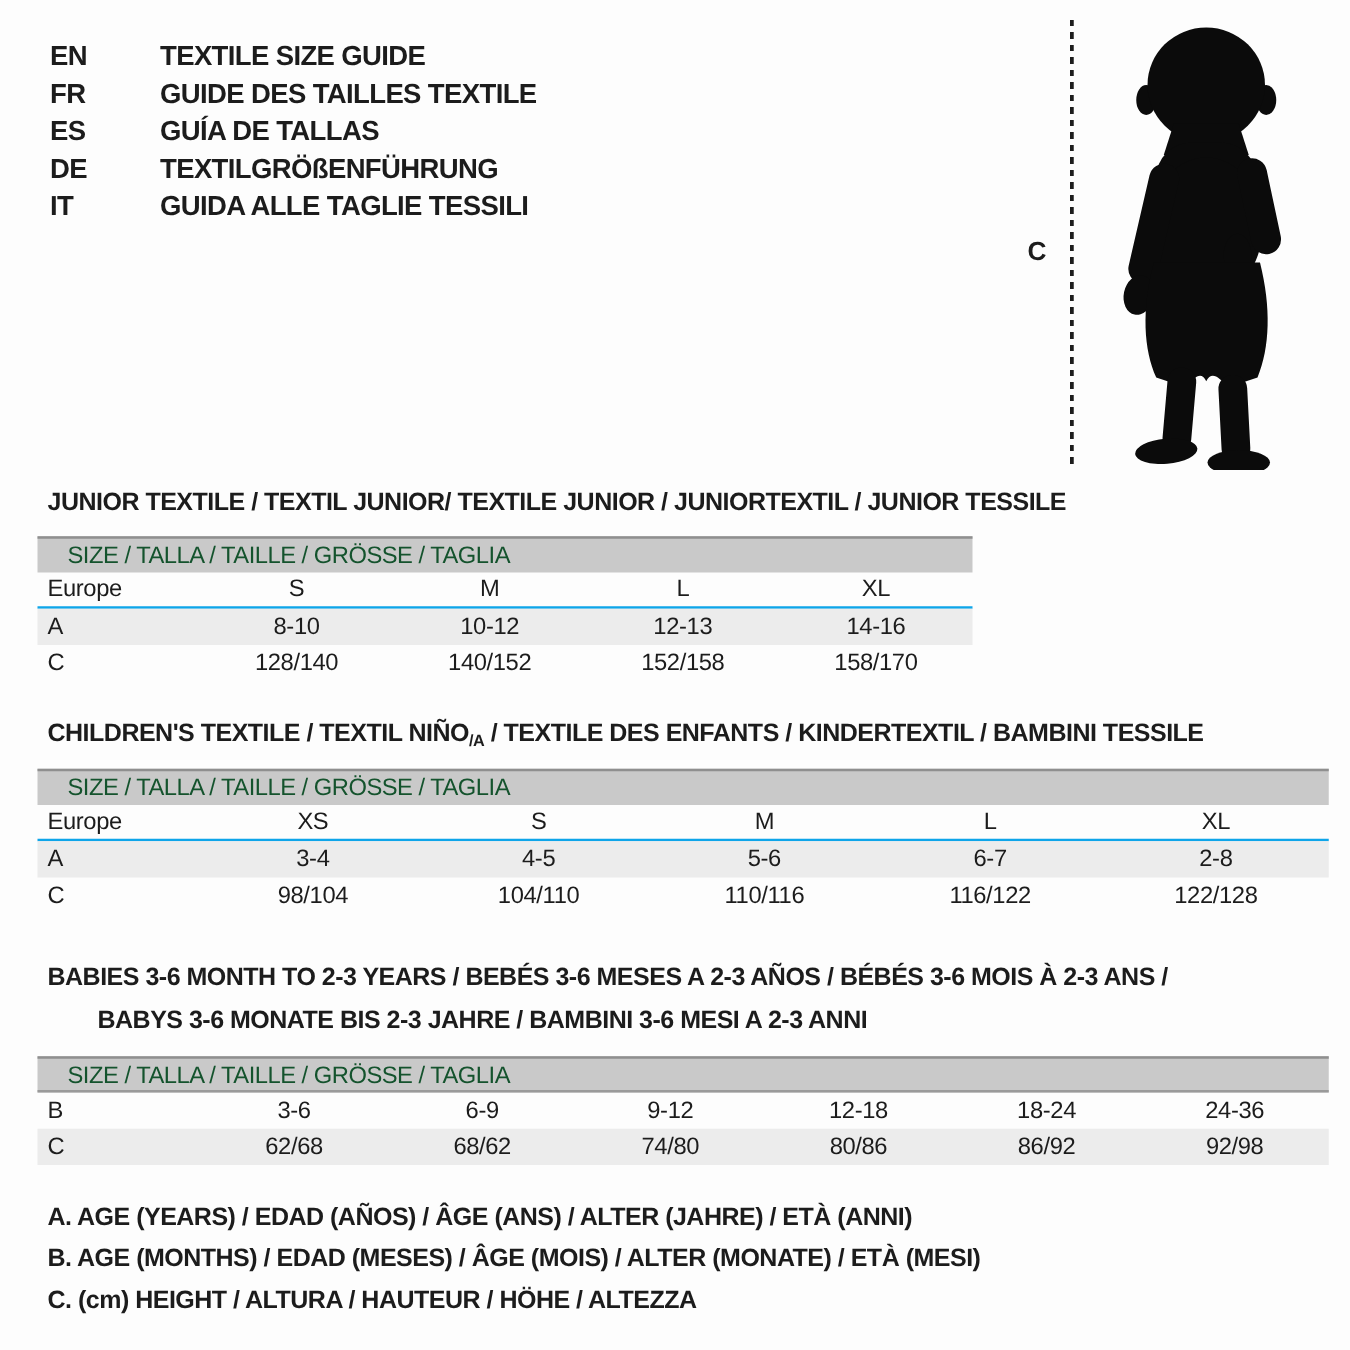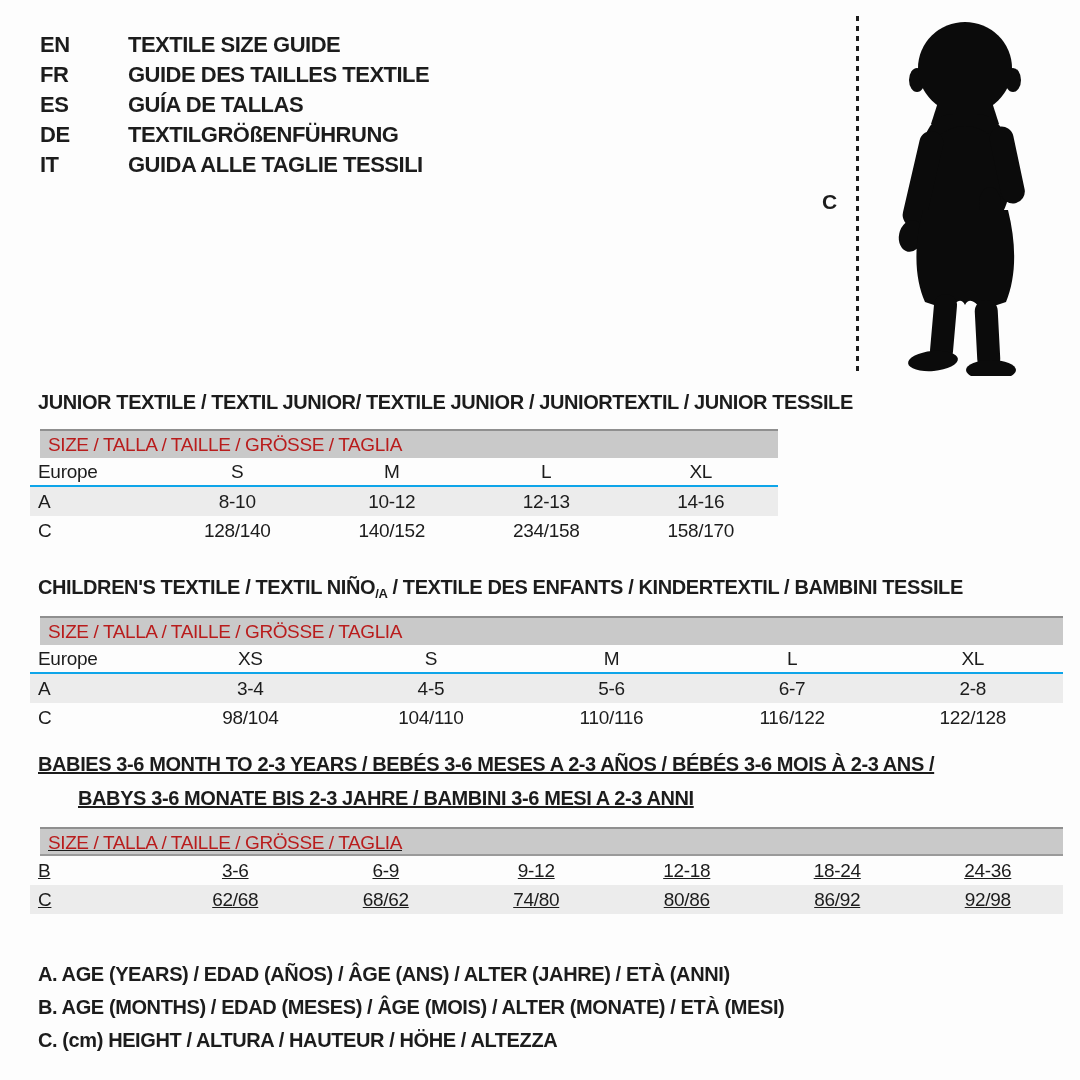--- a/index.html
+++ b/index.html
@@ -45,24 +45,23 @@
   .sec-title + .sec-title { margin-top:11px;margin-left:40px; }
 
   
   .tbl { margin-top:15px; }
   .w-narrow { width:748px; }
   .w-wide   { width:1033px; }
   .thead {
     background:#c9c9c9;
     border-top:2px solid #8f8f8f;
     height:29px; line-height:27px;
-    padding-left:8px;
+    padding-left:24px;
     font-size:19px; font-weight:400; letter-spacing:-0.4px;
-    color:#b91c1c;
-    margin-left:10px;
+    color:#14532d;
   }
   .trow { display:grid; height:29px; align-items:center; font-size:19px; letter-spacing:-0.3px; }
   .cols4 { grid-template-columns:130px repeat(4,1fr); }
   .cols5 { grid-template-columns:130px repeat(5,1fr); }
   .cols6 { grid-template-columns:130px repeat(6,1fr); }
   .trow .lbl { padding-left:8px; text-align:left; }
   .trow .val { text-align:center; }
   .row-border-bottom { border-bottom:2px solid #0ea5e9; }
   .thead-border-bottom { border-bottom:2px solid #9a9a9a; }
   .row-shaded { background:#ececec; }
@@ -149,21 +148,21 @@
         <span class="lbl">A</span>
         <span class="val">8-10</span>
         <span class="val">10-12</span>
         <span class="val">12-13</span>
         <span class="val">14-16</span>
       </div>
       <div class="trow cols4">
         <span class="lbl">C</span>
         <span class="val">128/140</span>
         <span class="val">140/152</span>
-        <span class="val">234/158</span>
+        <span class="val">152/158</span>
         <span class="val">158/170</span>
       </div>
     </div>
   </div>
 
   <div class="section" style="top:576px;">
     <div class="sec-title"><span>CHILDREN'S TEXTILE / TEXTIL NIÑO</span><span class="subscript">/A</span><span> / TEXTILE DES ENFANTS / KINDERTEXTIL / BAMBINI TESSILE</span></div>
     <div class="tbl w-wide">
       <div class="thead">SIZE / TALLA / TAILLE / GRÖSSE / TAGLIA</div>
       <div class="trow cols5 row-border-bottom">
@@ -186,21 +185,21 @@
         <span class="lbl">C</span>
         <span class="val">98/104</span>
         <span class="val">104/110</span>
         <span class="val">110/116</span>
         <span class="val">116/122</span>
         <span class="val">122/128</span>
       </div>
     </div>
   </div>
 
-  <div class="section" style="top:753px;text-decoration:underline;">
+  <div class="section" style="top:771px;">
     <div class="sec-title">BABIES 3-6 MONTH TO 2-3 YEARS / BEBÉS 3-6 MESES A 2-3 AÑOS / BÉBÉS 3-6 MOIS À 2-3 ANS /</div>
     <div class="sec-title">BABYS 3-6 MONATE BIS 2-3 JAHRE / BAMBINI 3-6 MESI A 2-3 ANNI</div>
     <div class="tbl w-wide" style="margin-top:17px;">
       <div class="thead thead-border-bottom">SIZE / TALLA / TAILLE / GRÖSSE / TAGLIA</div>
       <div class="trow cols6">
         <span class="lbl">B</span>
         <span class="val">3-6</span>
         <span class="val">6-9</span>
         <span class="val">9-12</span>
         <span class="val">12-18</span>

